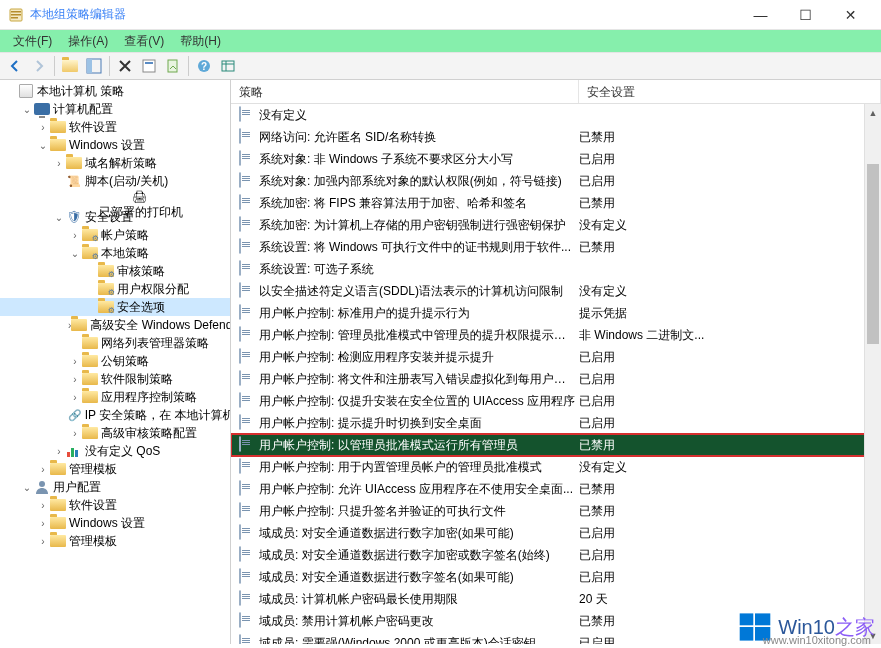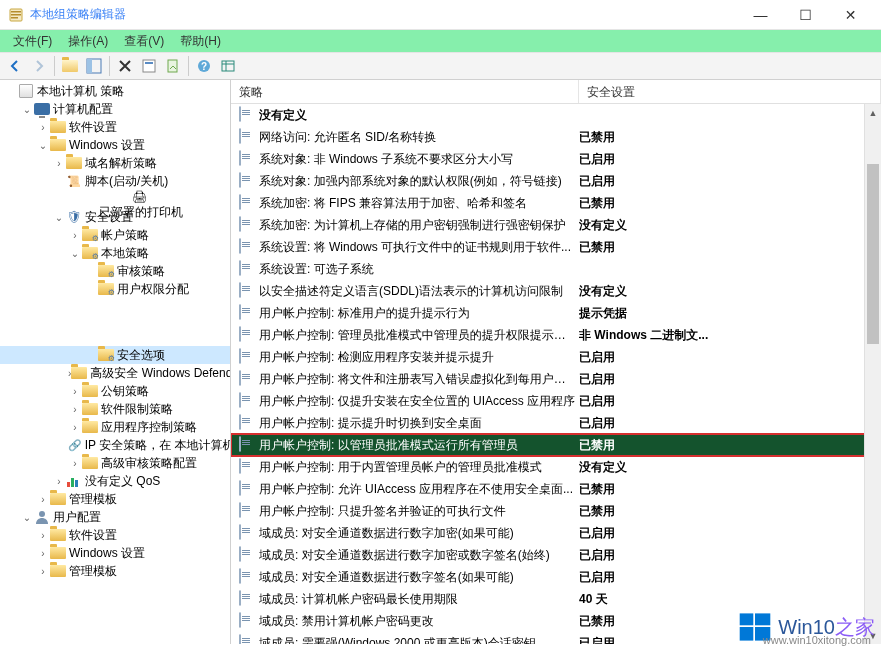--- a/index.html
+++ b/index.html
@@ -32,21 +32,21 @@
 .list-col { padding: 4px 8px; border-right: 1px solid #e5e5e5; font-size: 12px; color: #333; }
 .col-policy { width: 348px; }
 .col-setting { flex: 1; }
 
 .list-row { display: flex; align-items: center; height: 22px; padding: 0 2px; }
 .list-row.highlighted { background: #14532d; color: #fff; outline: 2px solid #d62f2f; outline-offset: -1px; }
 .list-row.highlighted .cell { color: #fff; }
 .row-icon { width: 16px; height: 16px; margin: 0 4px 0 6px; flex-shrink: 0; }
 .cell { overflow: hidden; text-overflow: ellipsis; white-space: nowrap; }
 .cell.policy { width: 320px; padding-right: 4px; }
-.cell.setting { flex: 1; font-weight: bold; }
+.cell.setting { flex: 1; }
 
 .watermark { position: absolute; bottom: 4px; right: 6px; display: flex; align-items: center; gap: 6px; pointer-events: none; }
 .watermark-logo { width: 34px; height: 34px; }
 .watermark-text { font-size: 20px; color: #2b579a; font-weight: 500; }
 .watermark-url { position: absolute; bottom: 2px; right: 10px; font-size: 11px; color: #888; }
 
 
 .folder { width:16px; height:12px; background: linear-gradient(#ffe9a2,#e8b84a); border-radius: 1px; position: relative; }
 .folder:before { content:""; position:absolute; top:-3px; left:0; width:7px; height:3px; background:#e8b84a; border-radius:1px 1px 0 0; }
 .folder.open { background: linear-gradient(#fff4cb,#f0c96a); }
@@ -233,33 +233,40 @@
           </span>
           <span class="tree-label">审核策略</span>
         </div>
         <div class="tree-item" style="padding-left: 84px;">
           <span class="tree-toggle"></span>
           <span class="tree-icon">
             <span class="folder gear"></span>
           </span>
           <span class="tree-label">用户权限分配</span>
         </div>
-        <div class="tree-item selected" style="padding-left: 84px; margin-top: 48px;">
+        <div class="tree-item selected" style="padding-left: 84px;">
           <span class="tree-toggle"></span>
           <span class="tree-icon">
             <span class="folder gear"></span>
           </span>
           <span class="tree-label">安全选项</span>
         </div>
         <div class="tree-item" style="padding-left: 68px;">
           <span class="tree-toggle">›</span>
           <span class="tree-icon">
             <span class="folder"></span>
           </span>
           <span class="tree-label">高级安全 Windows Defende</span>
+        </div>
+        <div class="tree-item" style="padding-left: 68px;">
+          <span class="tree-toggle"></span>
+          <span class="tree-icon">
+            <span class="folder"></span>
+          </span>
+          <span class="tree-label">网络列表管理器策略</span>
         </div>
         <div class="tree-item" style="padding-left: 68px;">
           <span class="tree-toggle">›</span>
           <span class="tree-icon">
             <span class="folder"></span>
           </span>
           <span class="tree-label">公钥策略</span>
         </div>
         <div class="tree-item" style="padding-left: 68px;">
           <span class="tree-toggle">›</span>
@@ -452,21 +459,21 @@
           <span class="cell setting">已启用</span>
         </div>
         <div class="list-row">
           <span class="row-icon"><span class="policy-icon"></span></span>
           <span class="cell policy">域成员: 对安全通道数据进行数字签名(如果可能)</span>
           <span class="cell setting">已启用</span>
         </div>
         <div class="list-row">
           <span class="row-icon"><span class="policy-icon"></span></span>
           <span class="cell policy">域成员: 计算机帐户密码最长使用期限</span>
-          <span class="cell setting">40 天</span>
+          <span class="cell setting">20 天</span>
         </div>
         <div class="list-row">
           <span class="row-icon"><span class="policy-icon"></span></span>
           <span class="cell policy">域成员: 禁用计算机帐户密码更改</span>
           <span class="cell setting">已禁用</span>
         </div>
         <div class="list-row">
           <span class="row-icon"><span class="policy-icon"></span></span>
           <span class="cell policy">域成员: 需要强(Windows 2000 或更高版本)会话密钥</span>
           <span class="cell setting">已启用</span>

